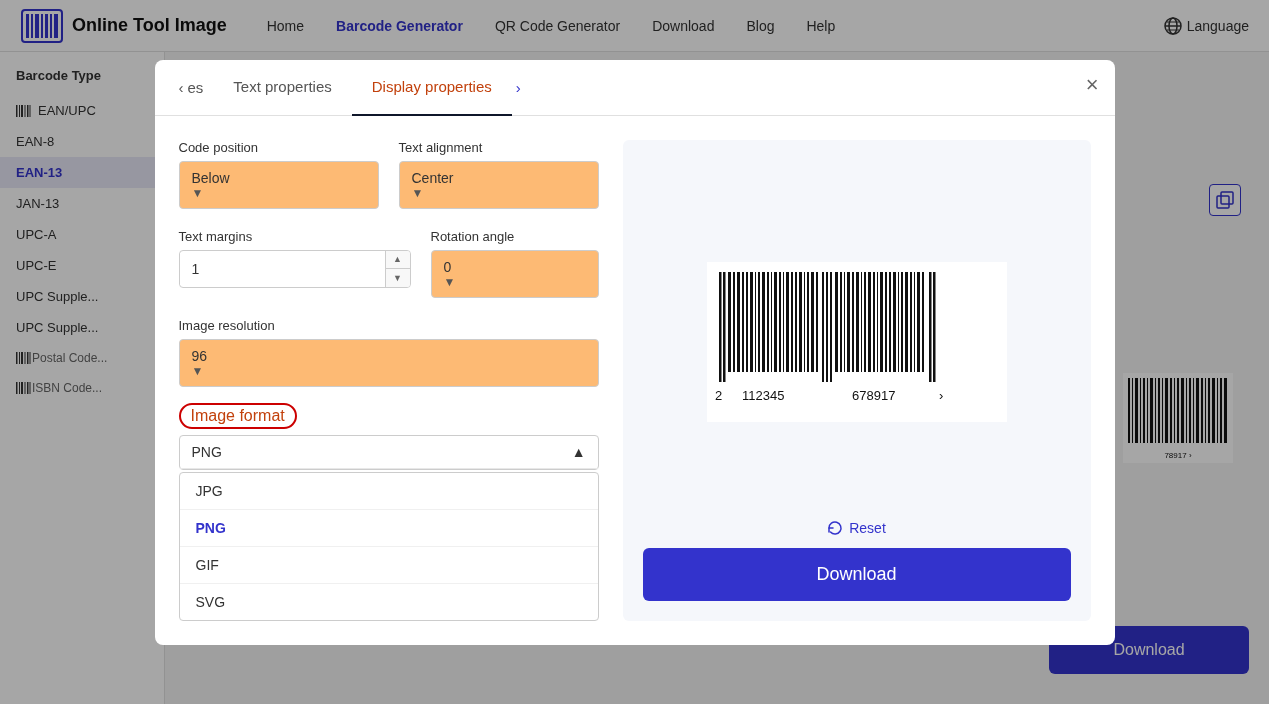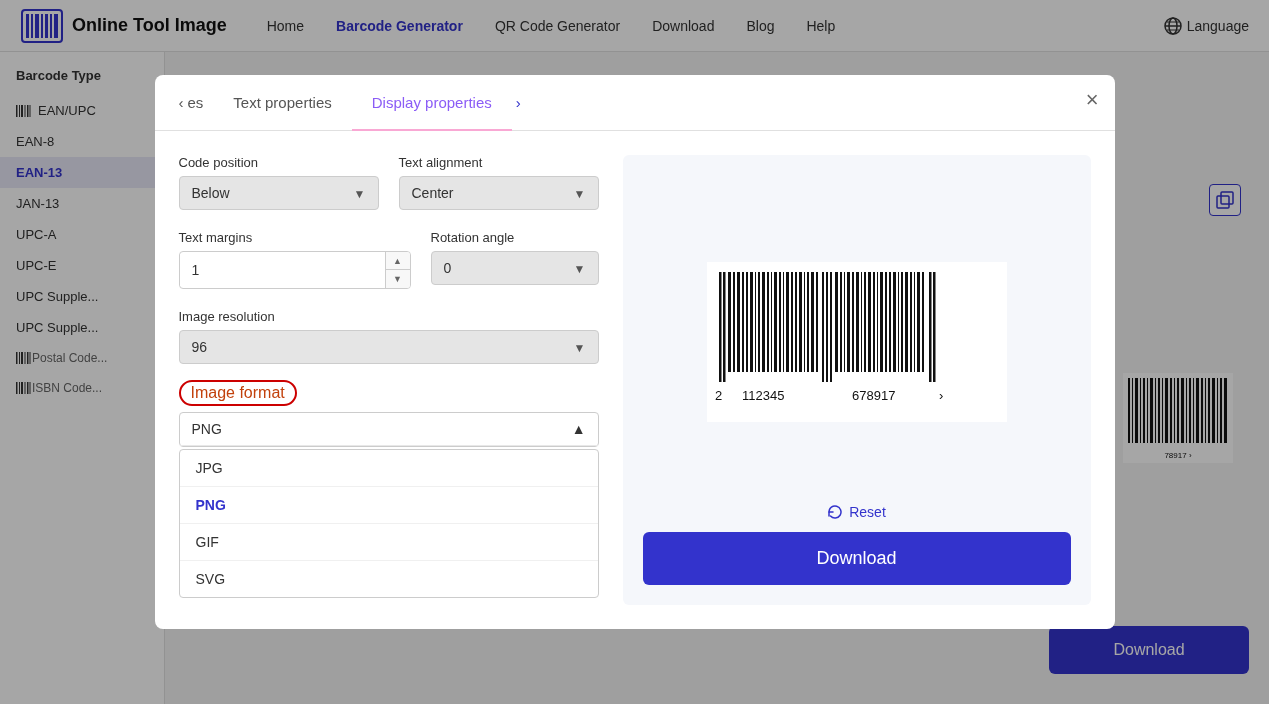--- a/index.html
+++ b/index.html
@@ -200,22 +200,22 @@
       color: #555;
       padding: 0 20px;
       height: 56px;
       display: flex;
       align-items: center;
       cursor: pointer;
       border-bottom: 2px solid transparent;
       margin-bottom: -1px;
     }
     .modal-tab.active {
-      color: #8b5cf6;
-      border-bottom: 2px solid #f9a8d4;
+      color: #c2410c;
+      border-bottom: 2px solid #0f172a;
     }
     .modal-tab-prev {
       display: flex;
       align-items: center;
       gap: 4px;
       font-size: 15px;
       color: #555;
       cursor: pointer;
       margin-right: 10px;
     }
@@ -271,24 +271,25 @@
       font-size: 13px;
       color: #333;
     }
     .form-select {
       border: 1px solid #ccc;
       border-radius: 4px;
       padding: 8px 12px;
       font-size: 14px;
       color: #333;
       display: flex;
-      align-items: flex-end;
+      align-items: flex-start;
       justify-content: space-between;
       cursor: pointer;
-      background: #e5e5e5;
+      background: #fdba74;
+      flex-direction: column;
     }
     .form-select-arrow {
       color: #555;
       font-size: 12px;
     }
     .form-input-row {
       display: flex;
       align-items: center;
       border: 1px solid #ccc;
       border-radius: 4px;

